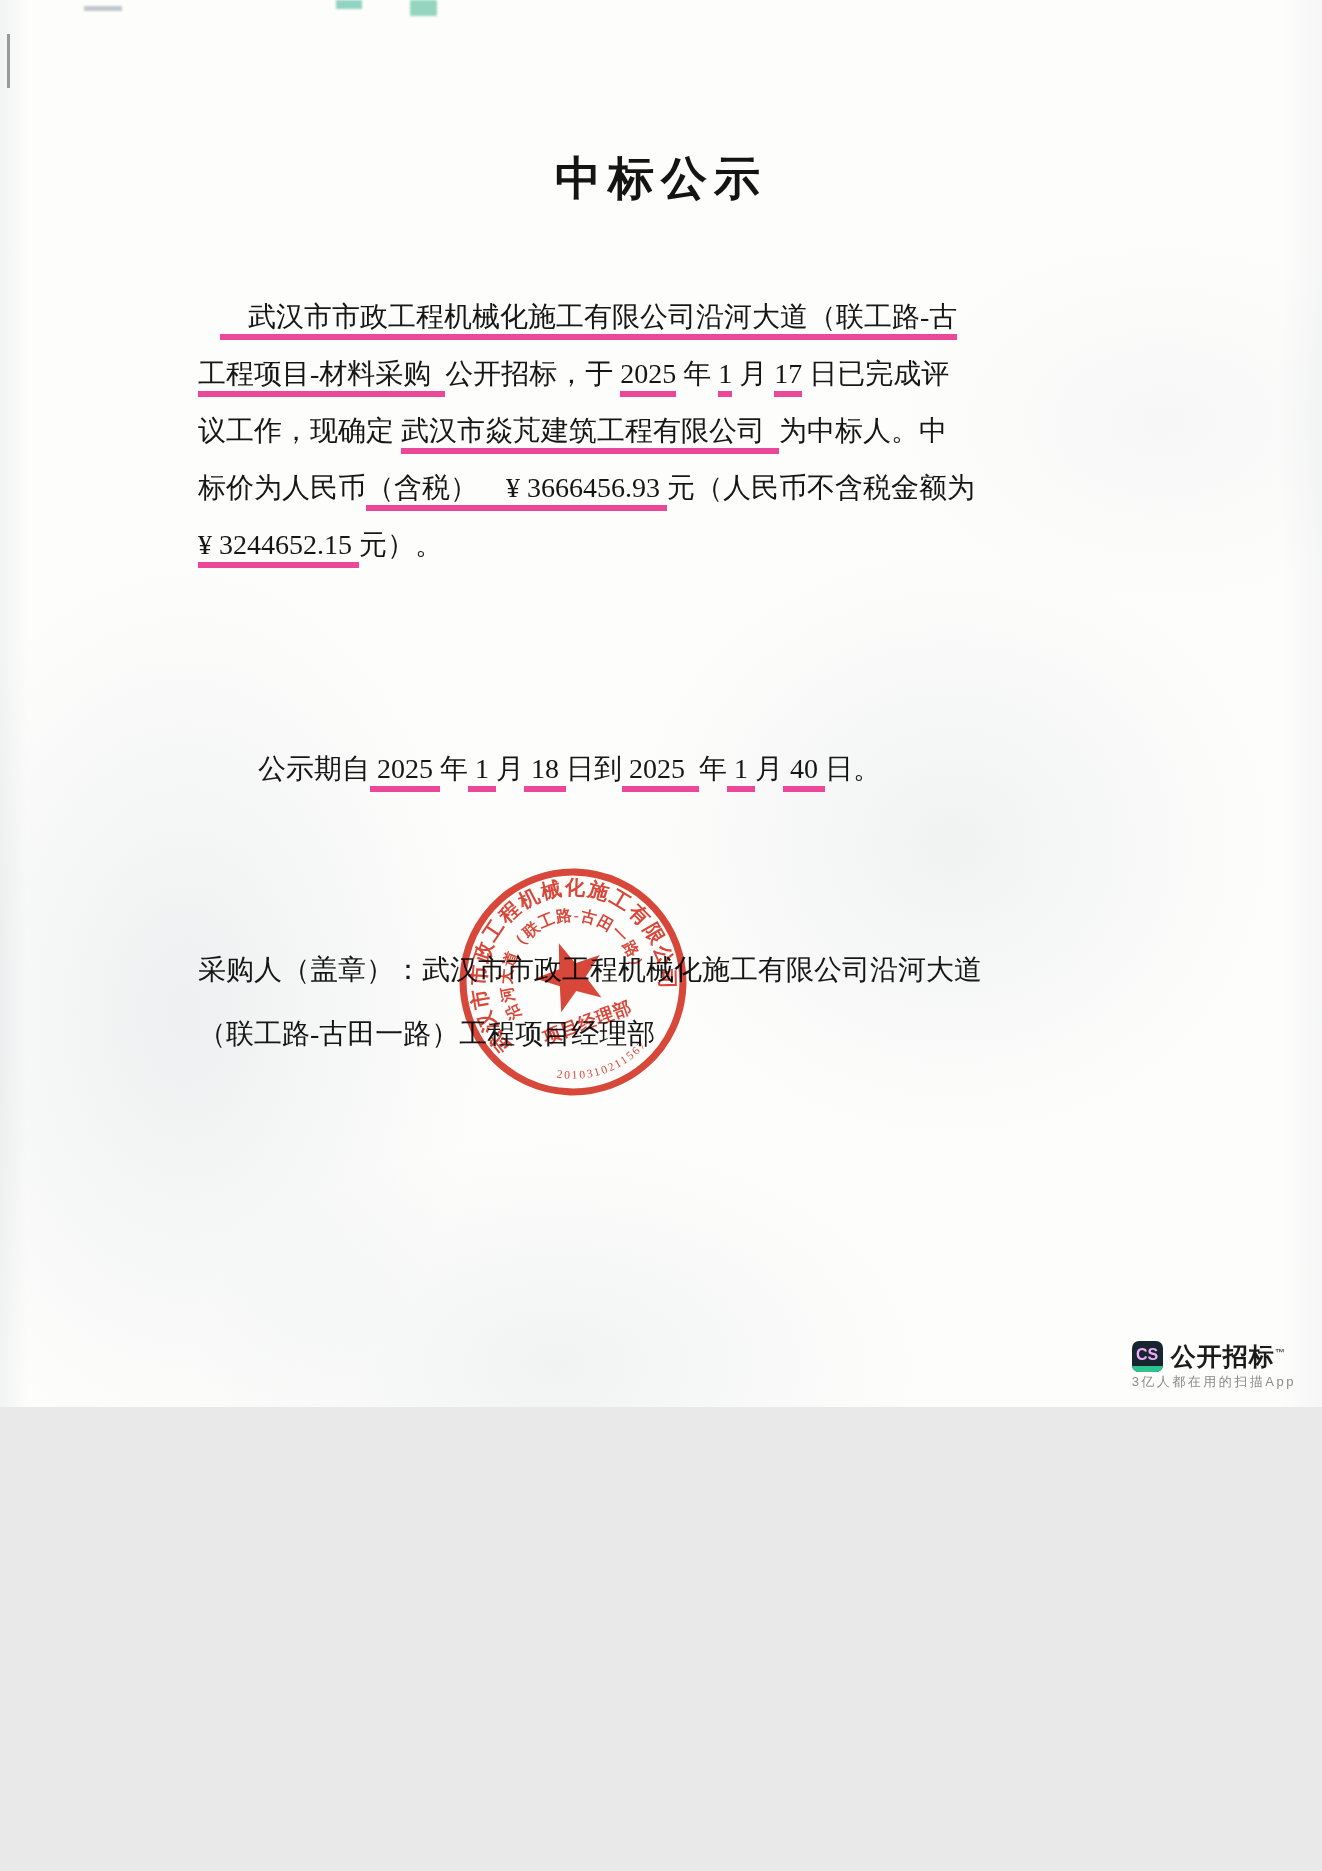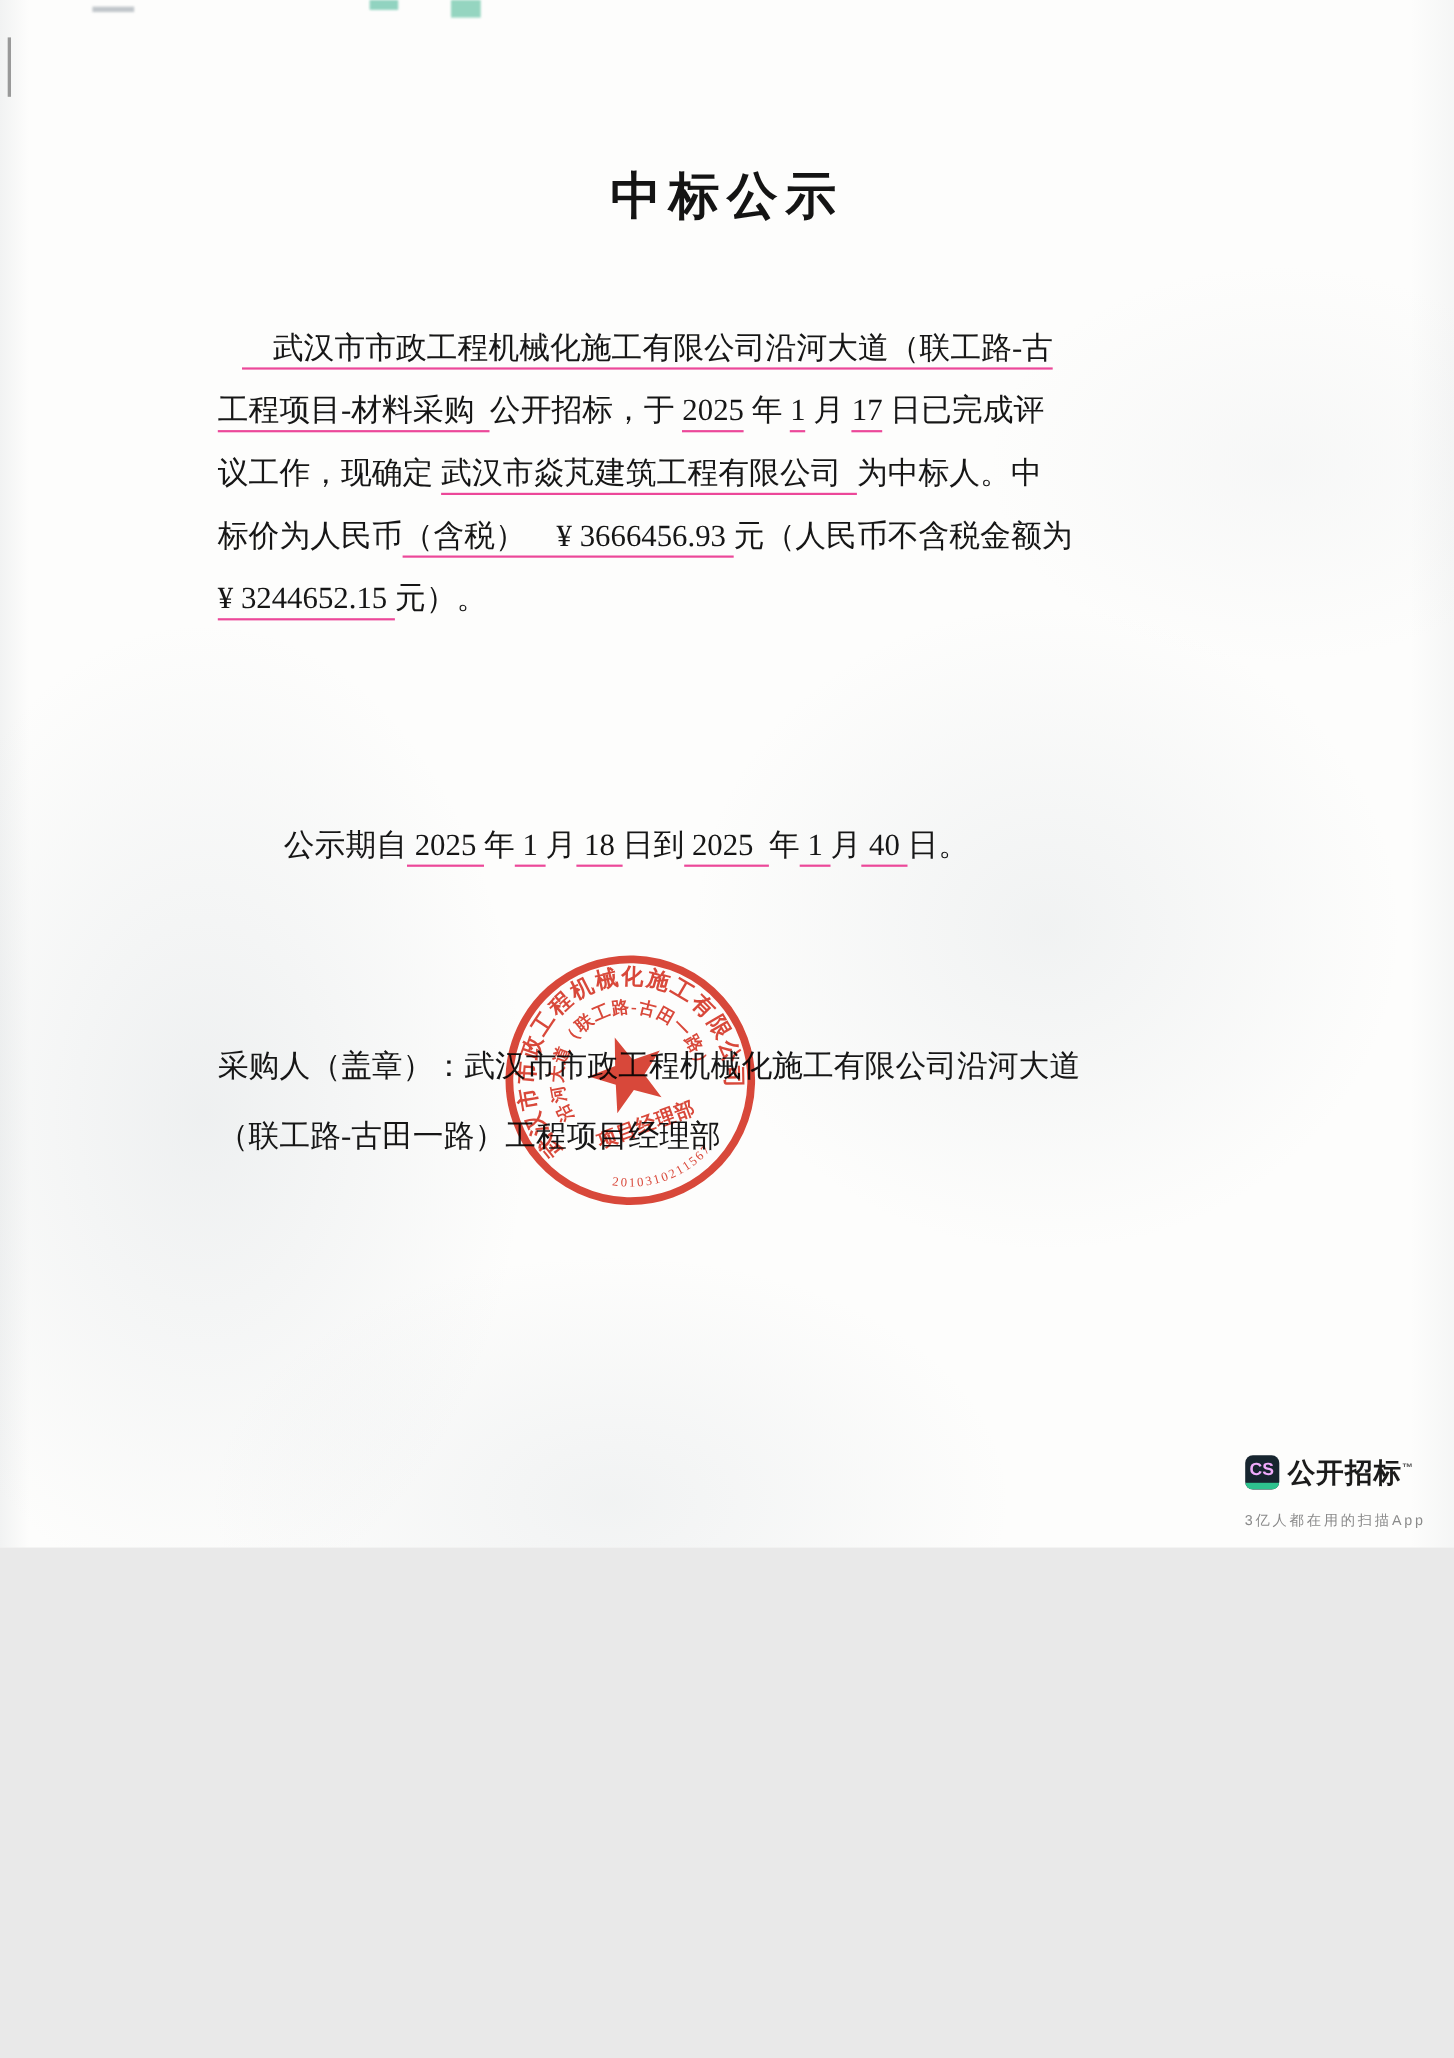--- a/index.html
+++ b/index.html
@@ -33,21 +33,21 @@
     text-align:center;
     font-size:46px;font-weight:700;letter-spacing:7px;color:#141414;
   }
   .para{position:absolute;left:198px;width:800px;font-size:28px;line-height:57px;}
   .para .line{white-space:pre-wrap;}
   .para span{white-space:pre-wrap;}
   .p1{top:288px;}
   .p1 .line:first-child{text-indent:22px;}
   .p2{top:740px;text-indent:60px;}
   .sig{top:938px;line-height:64px;}
-  .u{border-bottom:2px solid #ec4899;padding-bottom:2px;}
+  .u{border-bottom:6px solid #ec4899;padding-bottom:2px;}
 
   
   .seal{
     position:absolute;left:455px;top:864px;width:236px;height:236px;
     mix-blend-mode:multiply;opacity:.93;pointer-events:none;
   }
   .seal-svg{width:100%;height:100%;}
   .seal-ring{fill:none;stroke:#d83a2b;stroke-width:7px;}
   .seal-svg text{fill:#d83a2b;font-family:"Liberation Serif","DejaVu Serif",serif;}
   .seal-ring-text{font-size:20px;font-weight:700;letter-spacing:2px;}
@@ -67,21 +67,21 @@
     position:relative;width:31px;height:31px;border-radius:7px;
     background:#17252f;color:#f0abfc;
     display:flex;align-items:center;justify-content:center;
     font-weight:700;font-size:16px;letter-spacing:0;
     overflow:hidden;flex:0 0 auto;
   }
   .wm-logo .wm-cs{position:relative;top:-2px;}
   .wm-logo-strip{position:absolute;left:0;right:0;bottom:0;height:6px;background:#2ec28e;}
   .wm-name{font-size:25px;font-weight:700;color:#1b1b1b;letter-spacing:1px;}
   .wm-name sup{font-size:10px;color:#555;}
-  .wm-tagline{margin-top:18px;font-size:13px;color:#8a8a8a;letter-spacing:2.5px;}
+  .wm-tagline{margin-top:0;font-size:13px;color:#8a8a8a;letter-spacing:2.5px;}
 </style>
 </head>
 <body>
 
 <div class="page">
   <div class="scan-shading"></div>
   <div class="artifact artifact-green-1"></div>
   <div class="artifact artifact-green-2"></div>
   <div class="artifact artifact-gray-dash"></div>
   <div class="artifact artifact-left-tick"></div>

